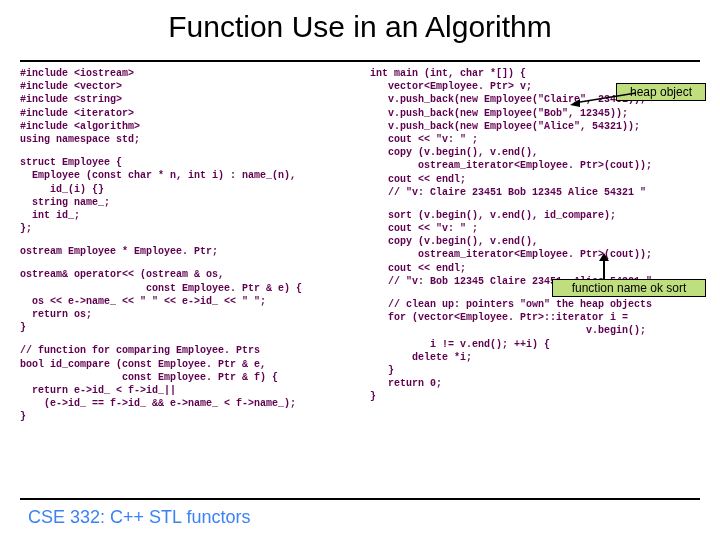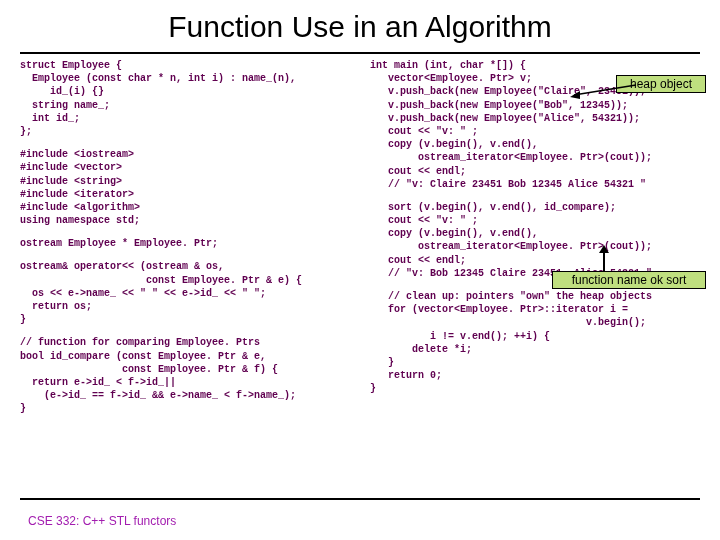--- a/index.html
+++ b/index.html
@@ -18,21 +18,21 @@
     padding: 10px 20px 10px 20px;
     box-sizing: border-box;
     position: relative;
   }
   .title {
     text-align: center;
     font-size: 30px;
     font-weight: normal;
     color: #000;
     margin: 0 0 2px 0;
-    padding-bottom: 8px;
+    padding-bottom: 16px;
     border-bottom: 2px solid #000;
   }
   .columns {
     display: flex;
     gap: 20px;
     margin-top: 5px;
   }
   .col {
     flex: 1;
     position: relative;
@@ -71,45 +71,45 @@
     position: absolute;
     left: 20px;
     right: 20px;
     bottom: 40px;
     border-top: 2px solid #000;
   }
   .footer {
     position: absolute;
     left: 28px;
     bottom: 12px;
-    font-size: 12px;
-    color: #a21caf;
+    font-size: 18px;
+    color: #3b82f6;
   }
   svg.annot { position:absolute; }
 </style>
 </head>
 <body>
 
 <div class="slide">
   <h1 class="title">Function Use in an Algorithm</h1>
 
   <div class="columns">
     <div class="col">
+      <div class="codeblock">#include &lt;iostream&gt;
+#include &lt;vector&gt;
+#include &lt;string&gt;
+#include &lt;iterator&gt;
+#include &lt;algorithm&gt;
+using namespace std;</div>
       <div class="codeblock">struct Employee {
   Employee (const char * n, int i) : name_(n),
      id_(i) {}
   string name_;
   int id_;
 };</div>
-      <div class="codeblock">#include &lt;iostream&gt;
-#include &lt;vector&gt;
-#include &lt;string&gt;
-#include &lt;iterator&gt;
-#include &lt;algorithm&gt;
-using namespace std;</div>
       <div class="codeblock">ostream Employee * Employee. Ptr;</div>
       <div class="codeblock">ostream&amp; operator&lt;&lt; (ostream &amp; os,
                      const Employee. Ptr &amp; e) {
   os &lt;&lt; e-&gt;name_ &lt;&lt; " " &lt;&lt; e-&gt;id_ &lt;&lt; " ";
   return os;
 }</div>
       <div class="codeblock">// function for comparing Employee. Ptrs
 bool id_compare (const Employee. Ptr &amp; e,
                  const Employee. Ptr &amp; f) {
   return e-&gt;id_ &lt; f-&gt;id_||

